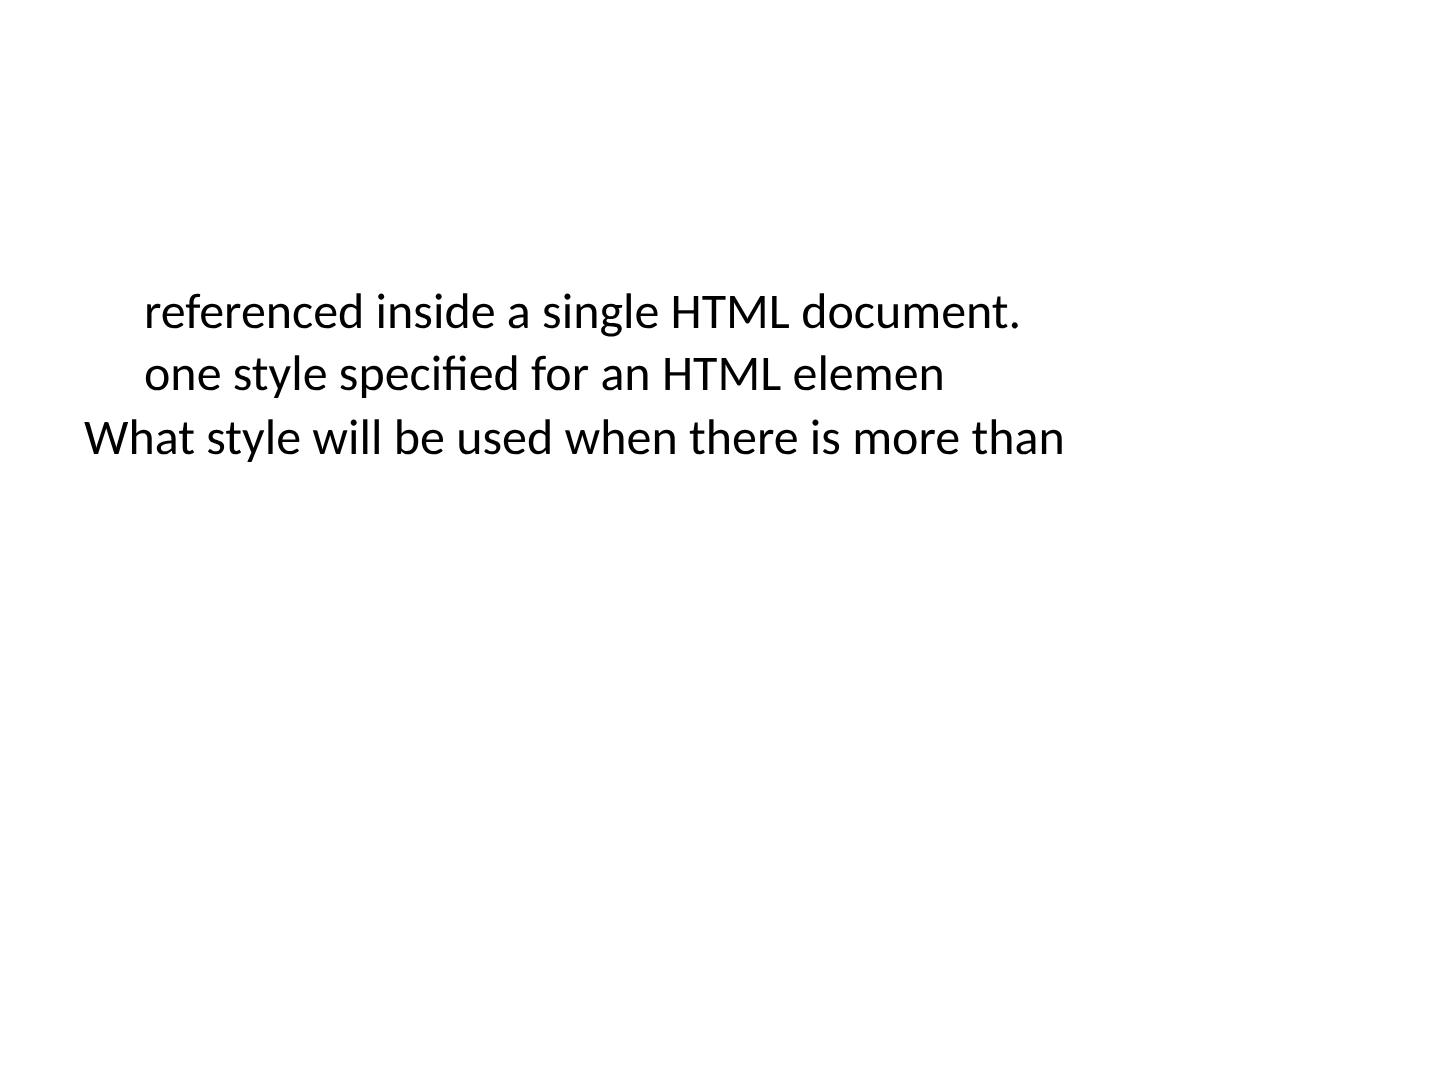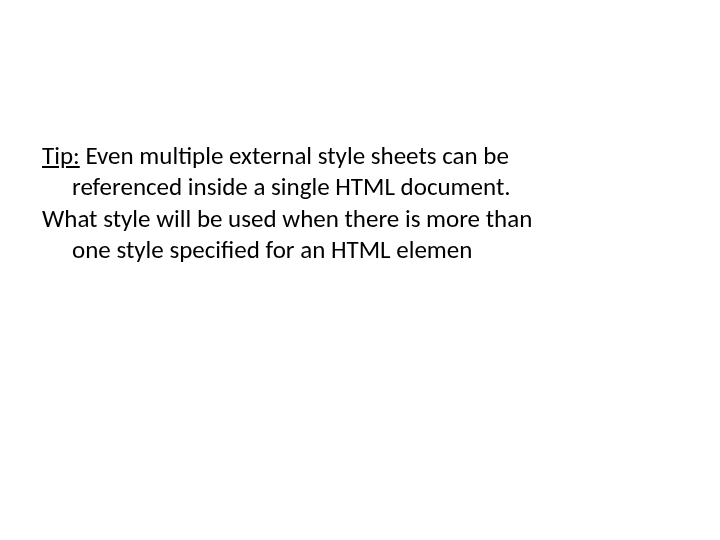--- a/index.html
+++ b/index.html
@@ -27,19 +27,16 @@
       padding-left: 30px;
     }
     .underline {
       text-decoration: underline;
     }
   </style>
 </head>
 <body>
 
 <div class="content">
-  <div class="para">
-    <span class="underline">Tip:</span><span> Even multiple external style sheets can be</span>
-  </div>
   <div class="para indent-continue">referenced inside a single HTML document.</div>
+  <div class="para indent-continue">one style specified for an HTML elemen</div>
   <div class="para">What style will be used when there is more than</div>
-  <div class="para indent-continue">one style specified for an HTML elemen</div>
 </div>
 
 </body></html>

